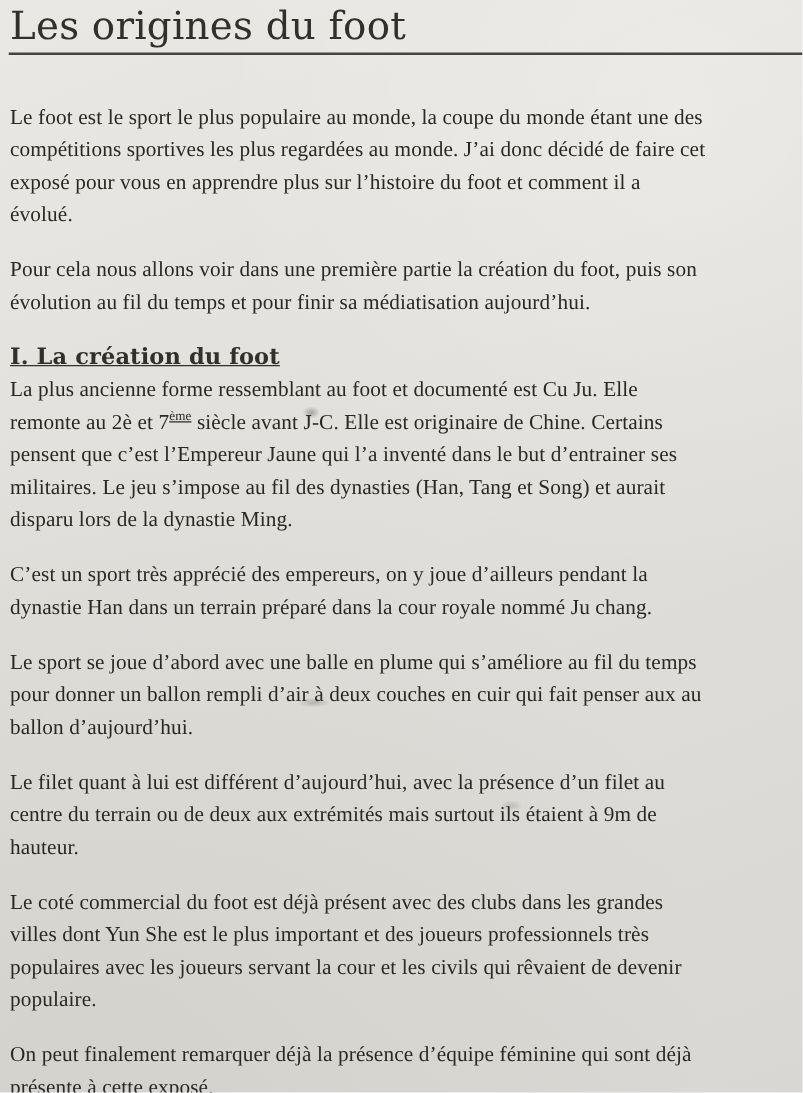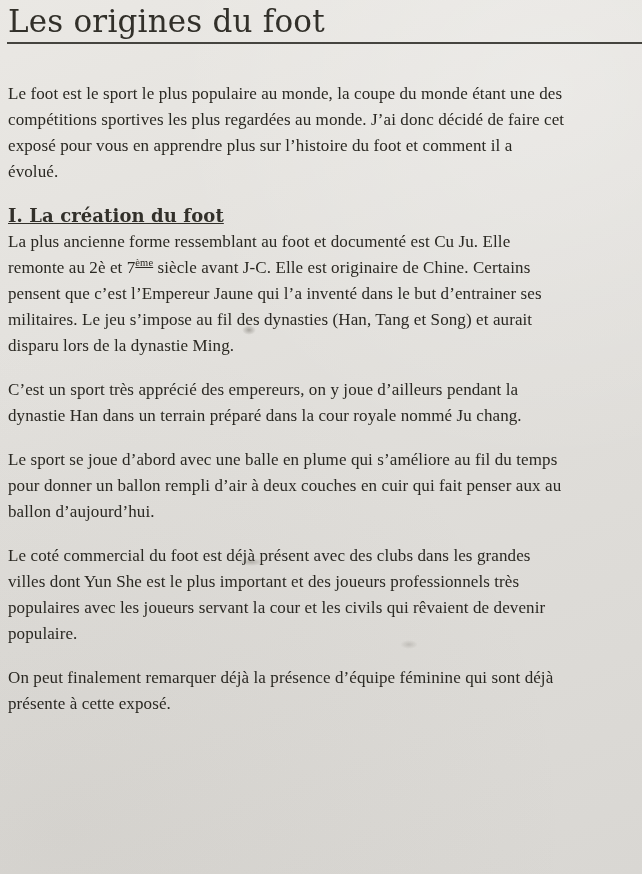--- a/index.html
+++ b/index.html
@@ -87,33 +87,38 @@
 <div class="page">
   <header>
     <h1 class="title">Les origines du foot</h1>
     <div class="title-rule"></div>
   </header>
 
   <p class="para first">Le foot est le sport le plus populaire au monde, la coupe du monde étant  une des
 compétitions sportives les plus regardées au monde. J’ai donc décidé de faire cet
 exposé pour vous en apprendre plus sur l’histoire du foot et comment il a
 évolué.</p>
+  <p class="para">Pour cela  nous allons voir dans une première partie la création du foot, puis son
+évolution au fil du temps et pour finir sa médiatisation aujourd’hui.</p>
 
   <h2 class="heading">I. La création du foot</h2>
   <p class="para"><span>La plus ancienne forme ressemblant au foot et documenté est Cu Ju. Elle
 remonte au 2è et 7</span><sup class="sup">ème</sup><span> siècle avant J-C. Elle est originaire de Chine. Certains
 pensent que c’est l’Empereur Jaune qui l’a inventé dans le but d’entrainer ses
 militaires. Le jeu s’impose au fil des dynasties (Han, Tang et Song)  et aurait
 disparu lors de la dynastie Ming.</span></p>
 
   <p class="para">C’est un sport très apprécié des empereurs, on y joue d’ailleurs pendant la
 dynastie Han dans un terrain préparé dans la cour royale nommé Ju chang.</p>
   <p class="para">Le sport se joue d’abord avec une balle en plume qui s’améliore au fil du temps
 pour donner un ballon rempli d’air à deux couches en cuir qui fait penser aux au
 ballon d’aujourd’hui.</p>
+  <p class="para">Le filet quant à lui est différent d’aujourd’hui, avec la présence d’un filet au
+centre du terrain ou de deux aux extrémités mais surtout ils étaient à 9m de
+hauteur.</p>
   <p class="para">Le coté commercial du foot est déjà présent avec des clubs dans les grandes
 villes dont Yun She est le plus important et des joueurs professionnels très
 populaires avec les joueurs servant la cour et les civils qui rêvaient de devenir
 populaire.</p>
   <p class="para">On peut finalement remarquer déjà la présence d’équipe féminine qui sont déjà
 présente à cette exposé.</p>
 </div>
 
 <div class="smudge s1"></div>
 <div class="smudge s2"></div>

